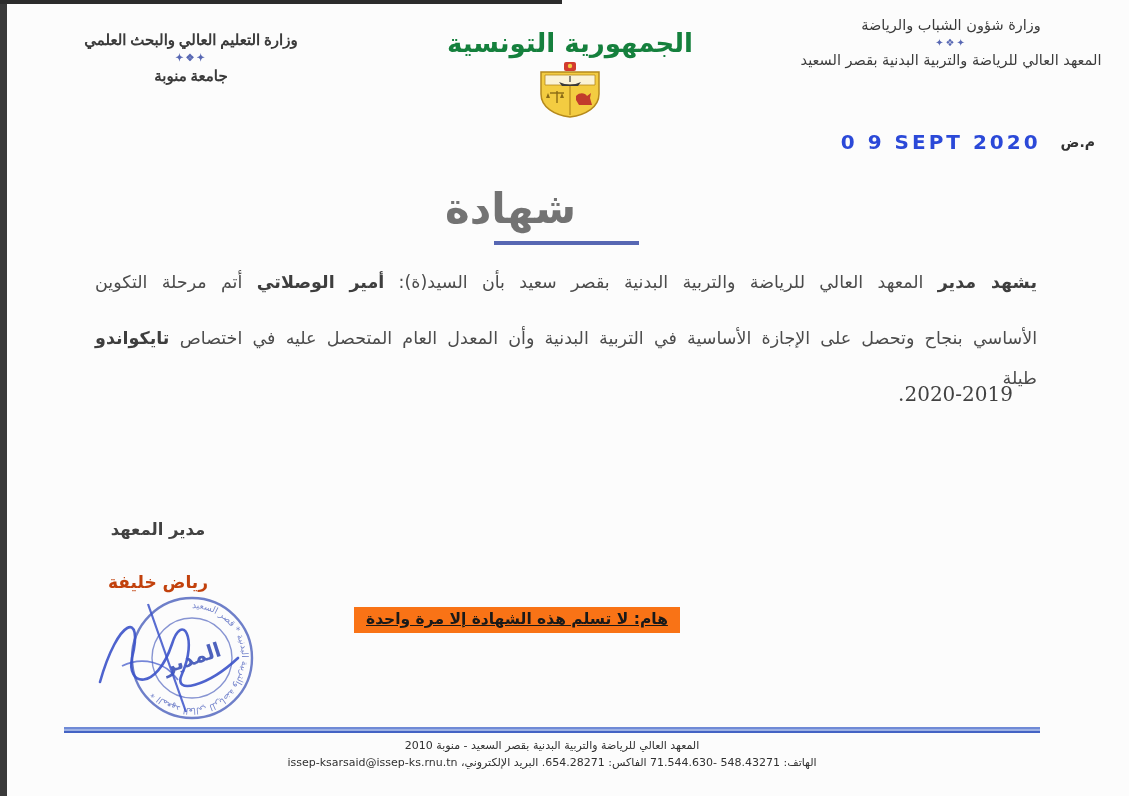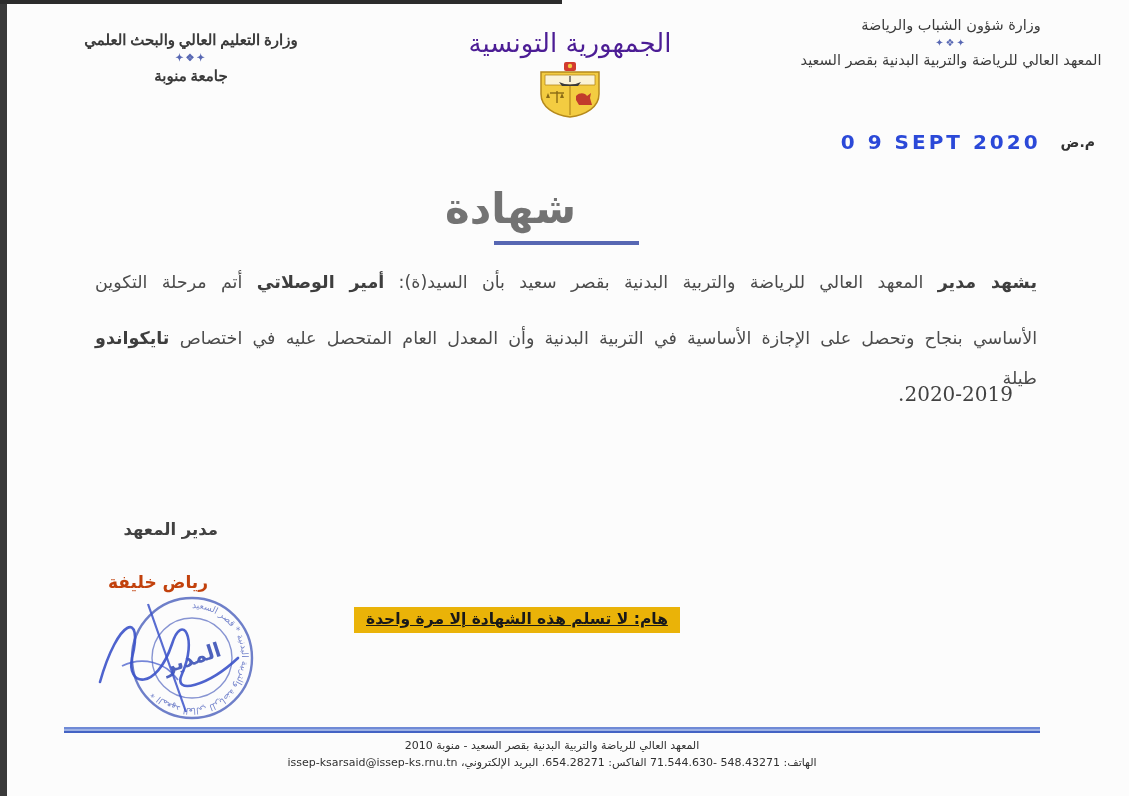--- a/index.html
+++ b/index.html
@@ -15,21 +15,21 @@
   
   .hdr-left {
     position:absolute; left:58px; top:30px; width:266px;
     text-align:center; color:#3b3b3b; font-size:15px; font-weight:600;
     direction:rtl; line-height:1.35;font-family:Liberation Serif, serif;
   }
   .hdr-center {
     position:absolute; left:428px; top:28px; width:284px; text-align:center;
   }
   .hdr-center .republic {
-    font-size:26px; font-weight:normal; color:#4c1d95; direction:rtl; letter-spacing:1px;
+    font-size:26px; font-weight:bold; color:#15803d; direction:rtl; letter-spacing:1px;
   }
   .hdr-right {
     position:absolute; left:788px; top:16px; width:326px;
     text-align:center; color:#3b3b3b; font-size:14.5px; font-weight:400;
     direction:rtl; line-height:1.3;
   }
   .ornament { color:#5767b3; font-size:10px; line-height:1.6; letter-spacing:2px; }
 
   .date-stamp-row {
     position:absolute; left:855px; top:126px; width:240px; height:32px;
@@ -62,33 +62,33 @@
   .bline b { color:#3e3e3e; }
   .grade-num { font-family:"DejaVu Serif", serif; font-size:21px; color:#3f3f3f; }
   .year-line {
     height:50px; direction:ltr; text-align:right; padding-right:24px;
     font-family:"DejaVu Serif", serif; font-size:20px; color:#424242; line-height:40px;
   }
 
   
   .sig-role {
     position:absolute; left:98px; top:520px; width:120px;
-    direction:rtl; font-size:16.5px; font-weight:600; color:#414141;
+    direction:rtl; text-align:center; font-size:16.5px; font-weight:600; color:#414141;
   }
   .sig-name {
     position:absolute; left:98px; top:572px; width:120px;
     direction:rtl; text-align:center; font-size:17px; font-weight:bold; color:#c2410c;
   }
   .stamp-wrap { position:absolute; left:126px; top:592px; width:132px; height:132px; }
   .sig-scribble { position:absolute; left:82px; top:596px; width:200px; height:124px; }
 
   
   .notice {
     position:absolute; left:354px; top:607px;
-    background:#eab308; padding:3px 12px 5px;
+    background:#f97316; padding:3px 12px 5px;
     direction:rtl; font-size:15.5px; font-weight:bold; color:#191919;
     text-decoration:underline; letter-spacing:0.5px;
   }
 
   
   .footer-rule {
     position:absolute; left:64px; top:727px; width:976px; height:6px;
     border-top:2px solid #6f8ad6; border-bottom:2px solid #4463c4; background:#9db1e4;
   }
   .footer-text {

